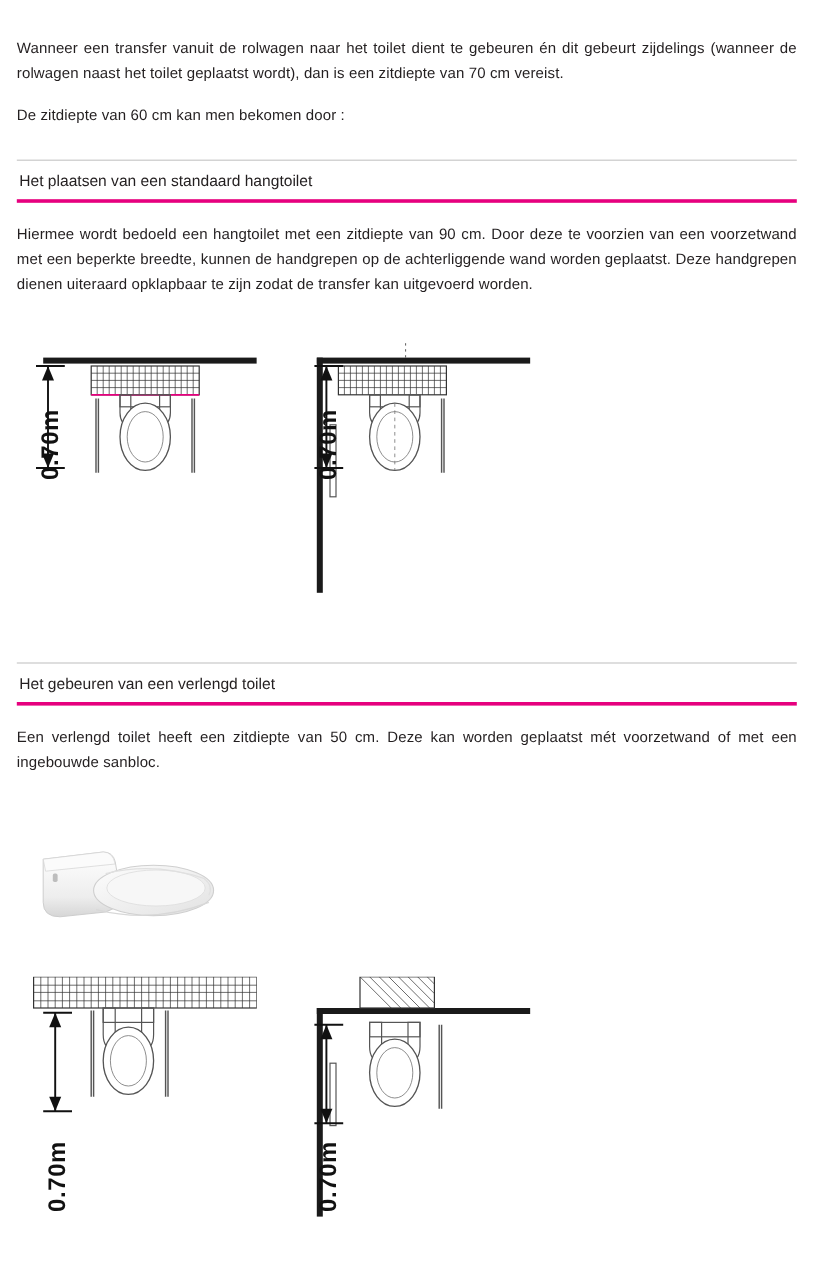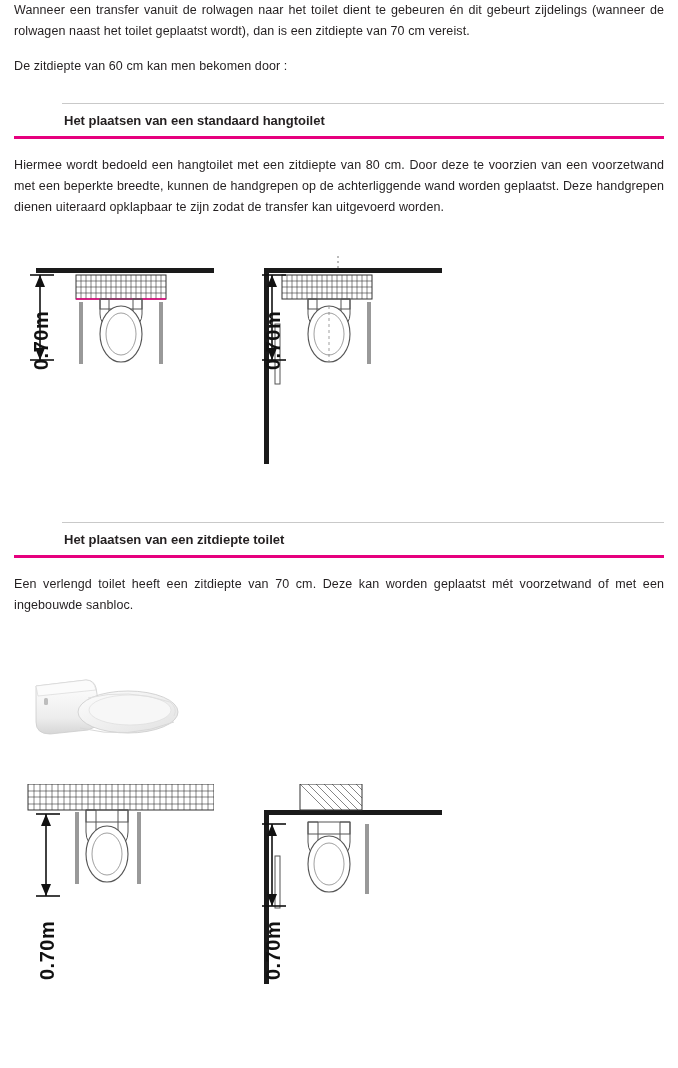--- a/index.html
+++ b/index.html
@@ -24,33 +24,32 @@
   }
   p.body-text {
     font-size: 12.5px;
     line-height: 21px;
     text-align: justify;
     margin: 0 0 14px 0;
     color: #231f20;
     letter-spacing: 0.1px;
   }
   p.body-text.first {
-    padding-top: 0;
+    padding-top: 30px;
   }
   .section {
     margin-top: 26px;
   }
   .section-title {
     font-size: 13px;
-    font-weight: bold;
+    font-weight: normal;
     color: #231f20;
     padding: 0 0 8px 2px;
     border-top: 1px solid #c9c9c9;
     padding-top: 9px;
-    margin-left: 48px;
   }
   .section-rule {
     height: 3px;
     background: #e6007e;
     margin-bottom: 16px;
   }
   .figure-block {
     margin-top: 24px;
     position: relative;
   }
@@ -75,21 +74,21 @@
 <body>
 
 <div class="page">
 
   <p class="body-text first">Wanneer een transfer vanuit de rolwagen naar het toilet dient te gebeuren én dit gebeurt zijdelings (wanneer de rolwagen naast het toilet geplaatst wordt), dan is een zitdiepte van 70 cm vereist.</p>
   <p class="body-text">De zitdiepte van 60 cm kan men bekomen door :</p>
 
   <div class="section">
     <div class="section-title">Het plaatsen van een standaard hangtoilet</div>
     <div class="section-rule"></div>
-    <p class="body-text">Hiermee wordt bedoeld een hangtoilet met een zitdiepte van 80 cm. Door deze te voorzien van een voorzetwand met een beperkte breedte, kunnen de handgrepen op de achterliggende wand worden geplaatst. Deze handgrepen dienen uiteraard opklapbaar te zijn zodat de transfer kan uitgevoerd worden.</p>
+    <p class="body-text">Hiermee wordt bedoeld een hangtoilet met een zitdiepte van 90 cm. Door deze te voorzien van een voorzetwand met een beperkte breedte, kunnen de handgrepen op de achterliggende wand worden geplaatst. Deze handgrepen dienen uiteraard opklapbaar te zijn zodat de transfer kan uitgevoerd worden.</p>
 
     <div class="figure-block">
       <div class="fig-row">
 
         <svg width="200" height="250" viewBox="0 0 200 250">
 
           <rect x="22" y="26" width="178" height="5" fill="#1a1a1a"></rect>
 
           <g>
             <rect x="62" y="33" width="90" height="24" fill="#ffffff" stroke="#333" stroke-width="1"></rect>
@@ -182,23 +181,23 @@
           <line x1="20" y1="33" x2="44" y2="33" stroke="#111" stroke-width="1.6"></line>
           <line x1="20" y1="118" x2="44" y2="118" stroke="#111" stroke-width="1.6"></line>
           <text class="dim-label" x="38" y="128" transform="rotate(-90 38 128)" fill="#111">0.70m</text>
         </svg>
 
       </div>
     </div>
   </div>
 
   <div class="section" style="margin-top:30px;">
-    <div class="section-title">Het plaatsen van een zitdiepte toilet</div>
+    <div class="section-title">Het gebeuren van een verlengd toilet</div>
     <div class="section-rule"></div>
-    <p class="body-text">Een verlengd toilet heeft een zitdiepte van 70 cm. Deze kan worden geplaatst mét voorzetwand of met een ingebouwde sanbloc.</p>
+    <p class="body-text">Een verlengd toilet heeft een zitdiepte van 50 cm. Deze kan worden geplaatst mét voorzetwand of met een ingebouwde sanbloc.</p>
 
     <div class="photo-block">
       <svg width="170" height="90" viewBox="0 0 170 90">
         <defs>
           <linearGradient id="porc" x1="0" y1="0" x2="0" y2="1">
             <stop offset="0%" stop-color="#ffffff"></stop>
             <stop offset="70%" stop-color="#ededed"></stop>
             <stop offset="100%" stop-color="#d6d6d6"></stop>
           </linearGradient>
           <linearGradient id="porc2" x1="0" y1="0" x2="1" y2="1">

